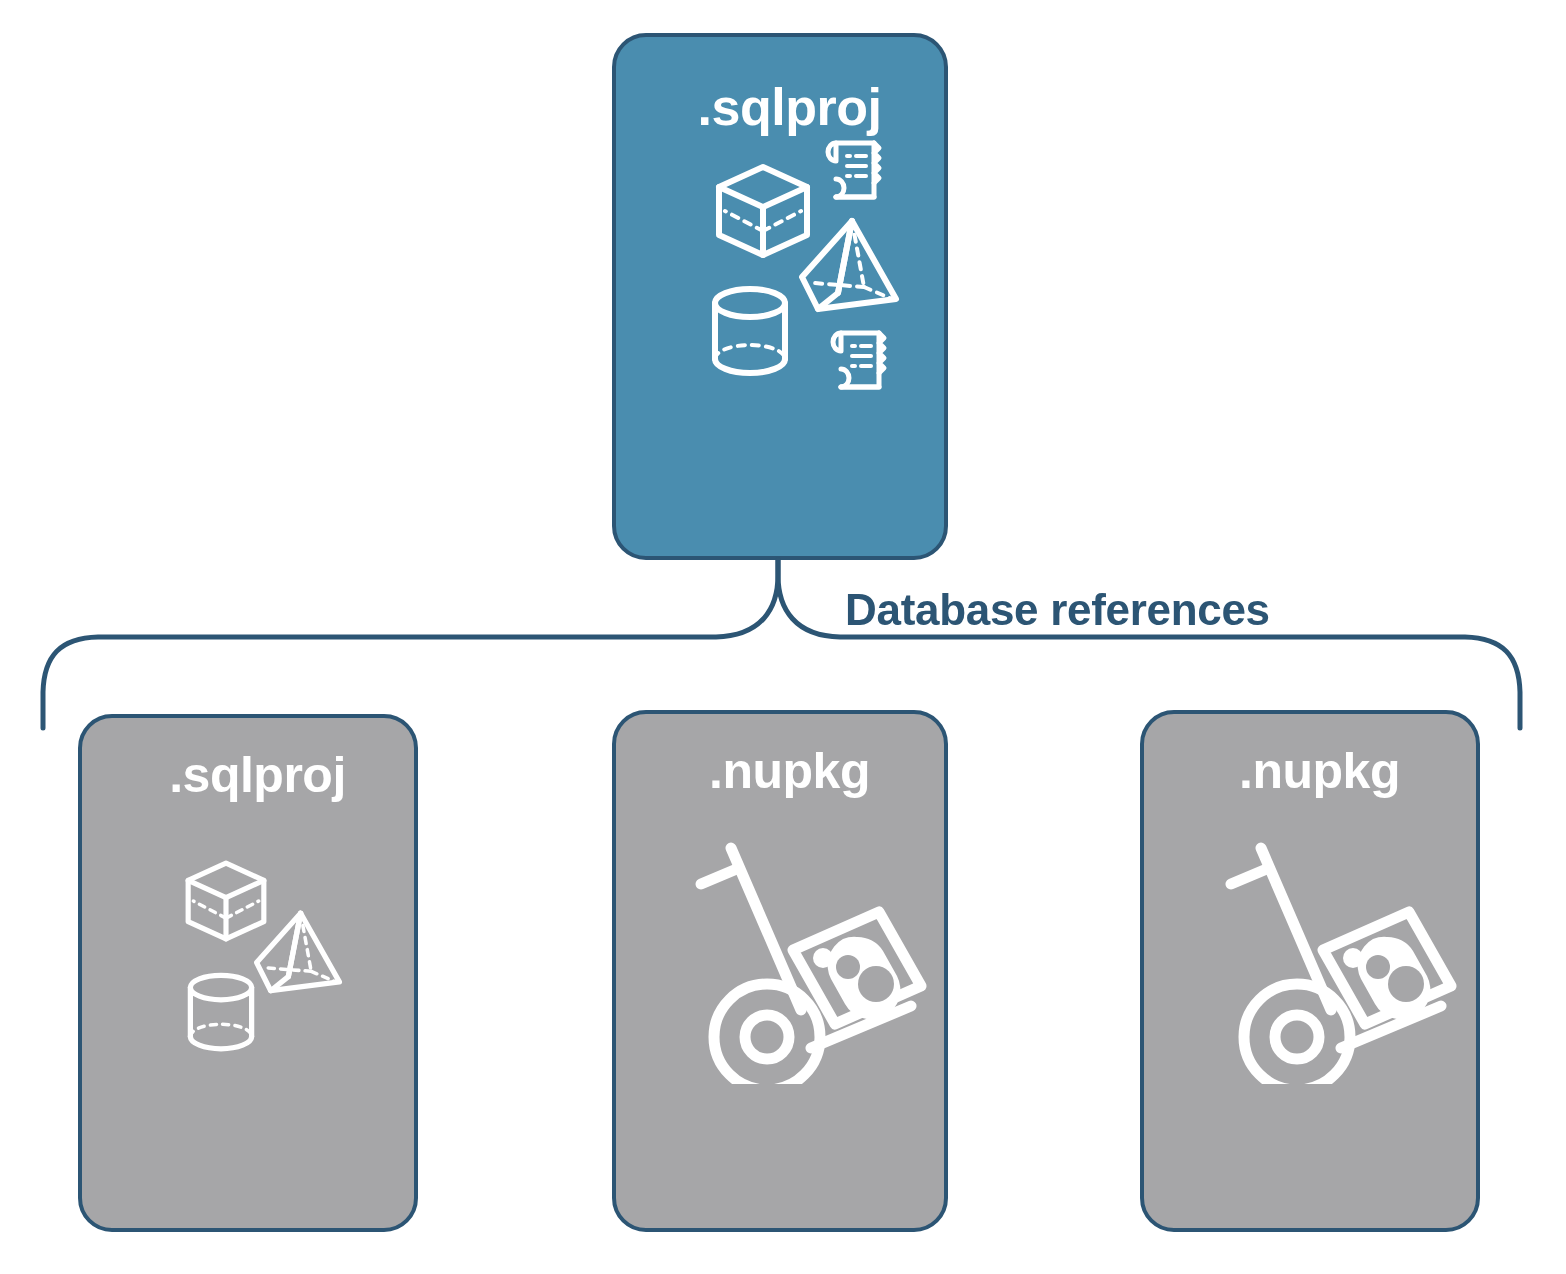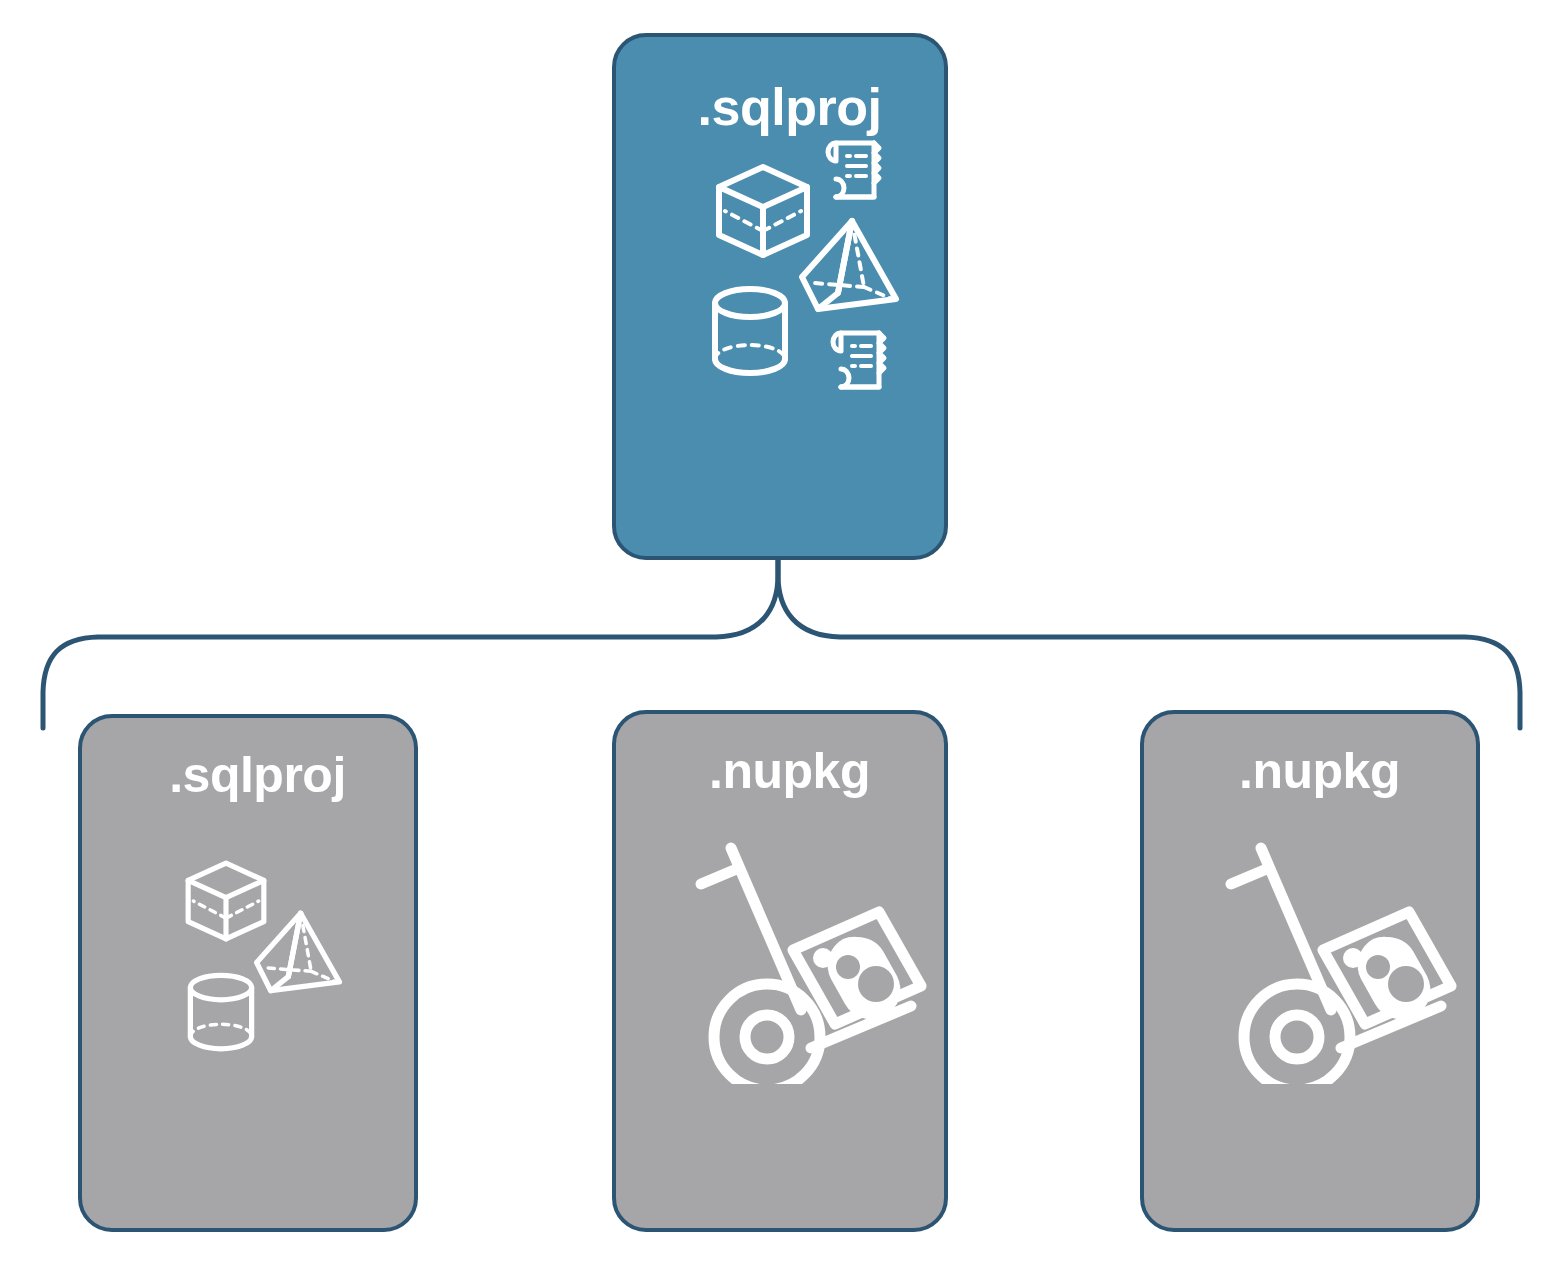--- a/index.html
+++ b/index.html
@@ -166,20 +166,21 @@
              C60,98 44,116 43,152
              L43,188" fill="none" stroke="#2c5574" stroke-width="5" stroke-linecap="round" stroke-linejoin="round"></path>
     <path d="M778,20
              L778,35
              C778,70 796,96 840,97
              L1465,97
              C1503,98 1519,116 1520,152
              L1520,188" fill="none" stroke="#2c5574" stroke-width="5" stroke-linecap="round" stroke-linejoin="round"></path>
   </svg>
 
+  <div id="bracket-label">Database references</div>
 
   <div class="card grey card-bot" style="left:78px; top:714px; width:340px; height:518px;">
 
     <div class="card-title">.sqlproj</div>
 
     <div class="card-art">
 
       <svg style="left:82px; top:58px;" width="86" height="86" viewBox="0 0 100 100">
         <g fill="none" stroke="#ffffff" stroke-width="6" stroke-linejoin="round" stroke-linecap="round">
           <polygon points="50,6 94,26 94,74 50,94 6,74 6,26"></polygon>

